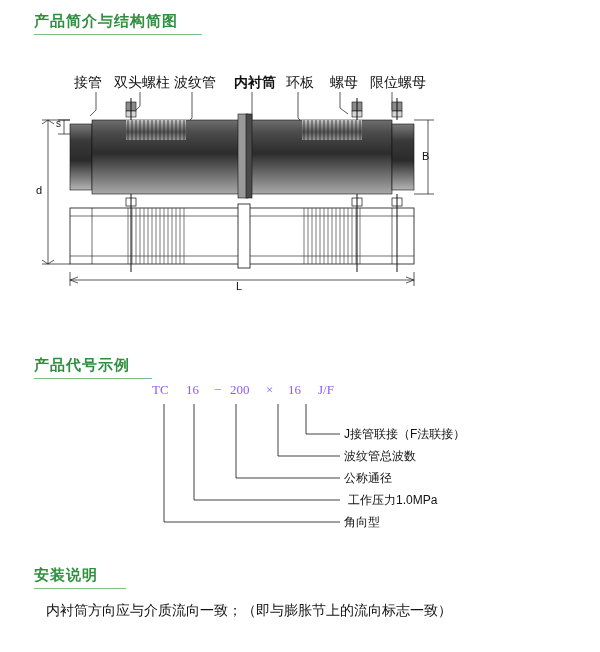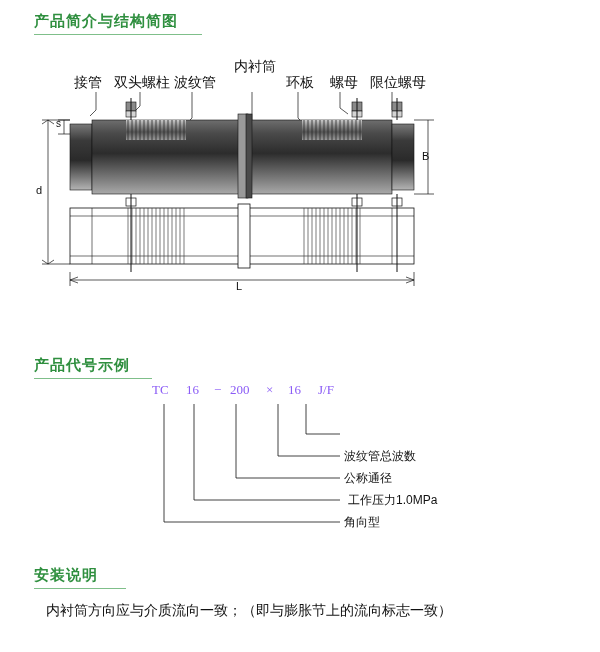--- a/index.html
+++ b/index.html
@@ -281,21 +281,21 @@
         <line x1="30" y1="222" x2="38" y2="225"></line>
         <line x1="374" y1="222" x2="366" y2="219"></line>
         <line x1="374" y1="222" x2="366" y2="225"></line>
       </g>
     </svg>
 
     
     <div class="callout-label" style="left:34px;  top:16px;">接管</div>
     <div class="callout-label" style="left:74px;  top:16px;text-align:right;">双头螺柱</div>
     <div class="callout-label" style="left:134px; top:16px;">波纹管</div>
-    <div class="callout-label" style="left:194px; top:0;">内衬筒</div>
+    <div class="callout-label" style="left:194px; top:16px;font-weight:bold;">内衬筒</div>
     <div class="callout-label" style="left:246px; top:16px;">环板</div>
     <div class="callout-label" style="left:290px; top:16px;text-align:right;">螺母</div>
     <div class="callout-label" style="left:330px; top:16px;">限位螺母</div>
 
     
     <div class="dim-label" style="left:16px; top:60px; font-size:10px;">s</div>
     <div class="dim-label" style="left:-4px; top:126px;">d</div>
     <div class="dim-label" style="left:382px; top:92px;">B</div>
     <div class="dim-label" style="left:196px; top:222px;">L</div>
   </div>
@@ -327,20 +327,21 @@
     
     <div class="code-token" style="left:112px; top:0px;">TC</div>
     <div class="code-token" style="left:146px; top:0px;">16</div>
     <div class="code-token" style="left:174px; top:0px;">−</div>
     <div class="code-token" style="left:190px; top:0px;">200</div>
     <div class="code-token" style="left:226px; top:0px;">×</div>
     <div class="code-token" style="left:248px; top:0px;">16</div>
     <div class="code-token" style="left:278px; top:0px;">J/F</div>
 
     
+    <div class="code-desc" style="left:304px; top:44px;">J接管联接（F法联接）</div>
     <div class="code-desc" style="left:304px; top:66px;">波纹管总波数</div>
     <div class="code-desc" style="left:304px; top:88px;">公称通径</div>
     <div class="code-desc" style="left:308px; top:110px;text-align:right;">工作压力1.0MPa</div>
     <div class="code-desc" style="left:304px; top:132px;">角向型</div>
   </div>
 
   <div class="section-title" id="title-3">安装说明</div>
   <div class="title-underline" id="rule-3"></div>
 
   <div id="notes">

